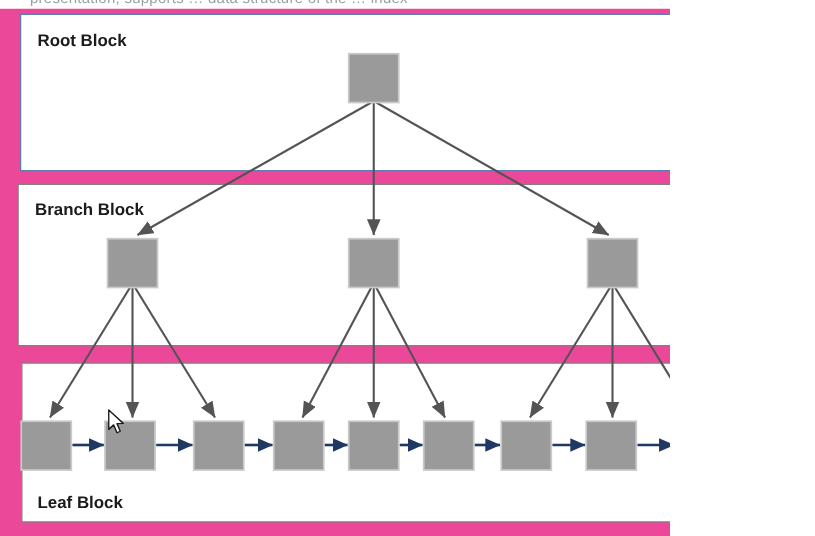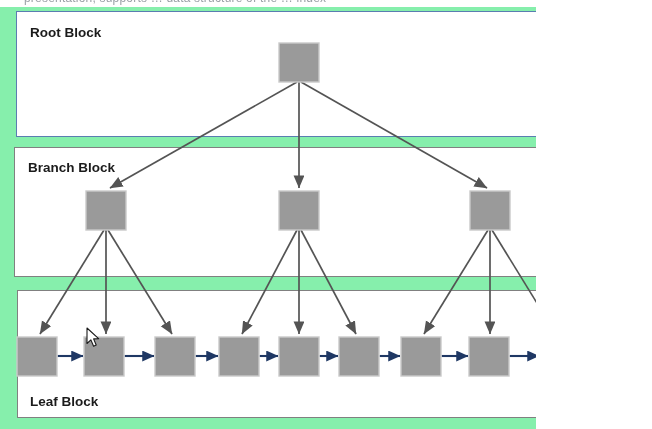--- a/index.html
+++ b/index.html
@@ -7,21 +7,21 @@
     padding: 0;
     background: #ffffff;
   }
   body {
     font-family: "Liberation Sans", sans-serif;
   }
   #stage {
     position: relative;
     width: 536px;
     height: 429px;
-    background: #86efac;
+    background: #ec4899;
     overflow: hidden;
   }
   
   #top-sliver {
     position: absolute;
     left: 0;
     top: 0;
     width: 652px;
     height: 7px;
     overflow: hidden;

